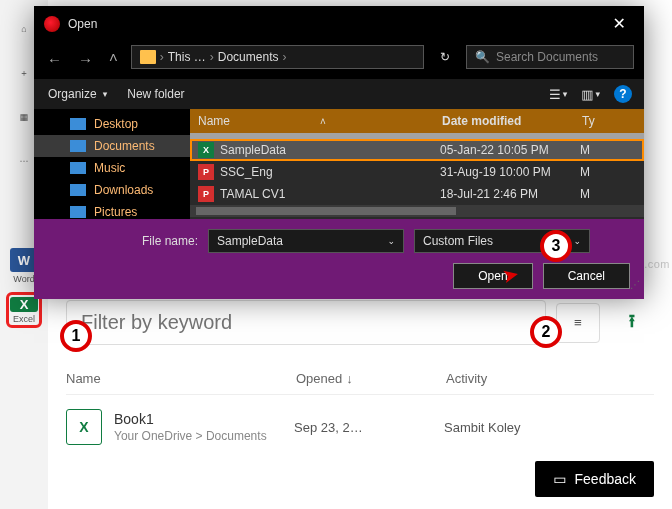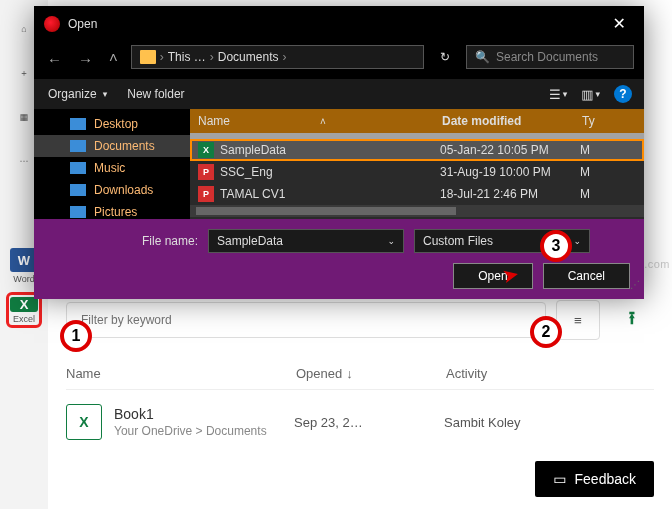--- a/index.html
+++ b/index.html
@@ -9,21 +9,21 @@
     .app-sidebar { position: absolute; left: 0; top: 0; width: 48px; height: 100%; background: #f3f3f3; display: flex; flex-direction: column; align-items: center; padding-top: 8px; }
     .app-icon { width: 36px; height: 36px; margin: 4px 0; display: flex; flex-direction: column; align-items: center; justify-content: center; font-size: 9px; color: #555; border-radius: 4px; }
     .app-icon-box { width: 28px; height: 28px; display: flex; align-items: center; justify-content: center; margin-bottom: 2px; border-radius: 3px; }
     .word-box { background: #2b579a; color: white; font-weight: bold; font-size: 13px; }
     .excel-item { border: 3px solid #e22; border-radius: 6px; padding: 4px 2px; position: relative; }
     .excel-box { background: #107c41; color: white; font-weight: bold; font-size: 13px; }
     
     
     .excel-main { position: absolute; left: 48px; top: 290px; right: 0; bottom: 0; background: #fff; padding: 10px 18px; }
     .filter-row { display: flex; align-items: center; gap: 10px; margin-bottom: 18px; }
-    .filter-input { flex: 1; border: 1px solid #ddd; border-radius: 4px; padding: 10px 14px; font-size: 12px; color: #888; }
+    .filter-input { flex: 1; border: 1px solid #ddd; border-radius: 4px; padding: 10px 14px; font-size: 20px; color: #888; }
     .filter-btn { width: 44px; height: 40px; border: 1px solid #ddd; border-radius: 4px; display: flex; align-items: center; justify-content: center; color: #555; background: #fff; }
     .upload-btn { width: 44px; height: 40px; border: none; background: #fff; display: flex; align-items: center; justify-content: center; color: #107c41; font-size: 18px; font-weight: bold; }
     
     .list-header { display: flex; font-size: 13px; color: #666; padding: 8px 0; border-bottom: 1px solid #eee; }
     .col-name { flex: 0 0 230px; }
     .col-opened { flex: 0 0 150px; display: flex; align-items: center; gap: 4px; }
     .col-activity { flex: 0 0 100px; }
     
     .list-row { display: flex; align-items: center; padding: 14px 0; }
     .file-icon { width: 36px; height: 36px; background: #fff; border: 1px solid #107c41; border-radius: 3px; display: flex; align-items: center; justify-content: center; margin-right: 12px; color: #107c41; font-weight: bold; font-size: 14px; }

